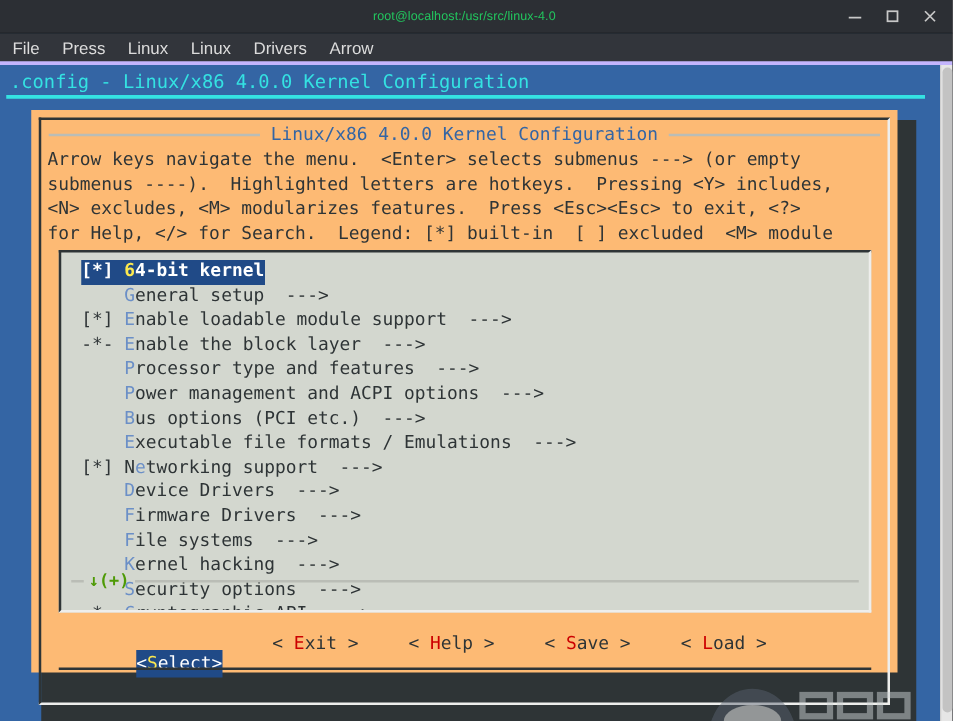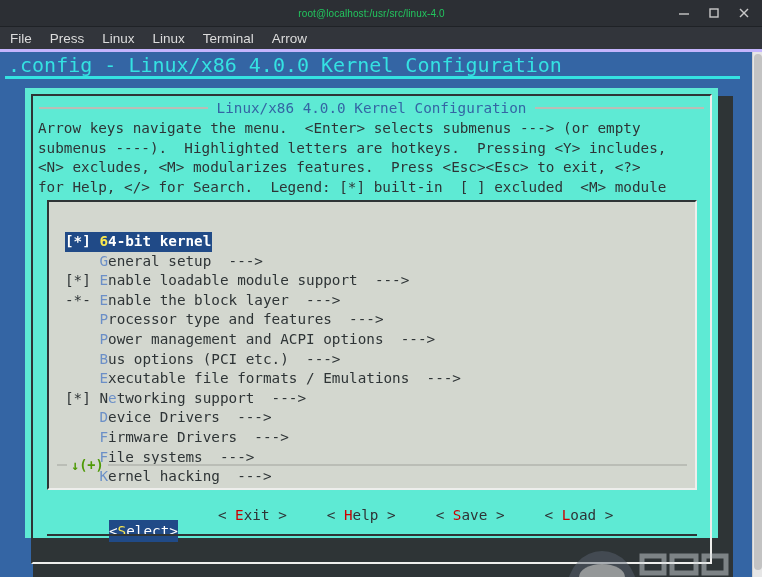--- a/index.html
+++ b/index.html
@@ -68,42 +68,42 @@
     font-size: 14.3px;
     line-height: 20px;
     overflow: hidden;
   }
 
   
   .statusline {
     position: absolute; top: 3px; left: 8px;
     color: #34e2e2;
     white-space: pre;
-    font-size: 20px;
+    font-size: 15px;
   }
   .status-underline {
     position: absolute; top: 24px; left: 5px;
     width: 735px; height: 3px;
     background: #34e2e2;
   }
 
   
   .dlg-shadow {
     position: absolute;
     left: 33px; top: 44px;
     width: 700px; height: 485px;
     background: #2e3436;
   }
 
   
   .dialog {
     position: absolute;
     left: 25px; top: 36px;
     width: 693px; height: 450px;
-    background: #5eead4;
+    background: #fdba74;
   }
   .dlg-inner-border {
     position: absolute;
     left: 6px; top: 6px;
     width: 681px; height: 470px;
     border-top: 2px solid #2e3436;
     border-left: 2px solid #2e3436;
     border-right: 2px solid #eeeeec;
     border-bottom: 2px solid #eeeeec;
     pointer-events: none;
@@ -149,21 +149,20 @@
     border-bottom: 2px solid #eeeeec;
     overflow: hidden;
   }
   .listrows {
     position: absolute;
     left: 16px; top: 6px;
     font-family: "DejaVu Sans Mono", "Liberation Mono", monospace;
     font-size: 14.3px;
     line-height: 19.6px;
     white-space: pre;
-    margin-top: 24px;
   }
   .row {
     color: #2e3436;
     white-space: pre;
     display: block;
     height: 19.6px;
     cursor: pointer;
   }
   .row .hk { color: #6b8fc7; }
   .row.selected {
@@ -275,21 +274,21 @@
           </svg>
       </div>
     </div>
   </div>
 
   <div class="menubar">
     <div class="menuitem">File</div>
     <div class="menuitem">Press</div>
     <div class="menuitem">Linux</div>
     <div class="menuitem">Linux</div>
-    <div class="menuitem">Terminal</div>
+    <div class="menuitem">Drivers</div>
     <div class="menuitem">Arrow</div>
   </div>
 
   <div class="terminal">
 
     <div class="statusline">.config - Linux/x86 4.0.0 Kernel Configuration</div>
     <div class="status-underline"></div>
 
     <div class="dlg-shadow"></div>
 

